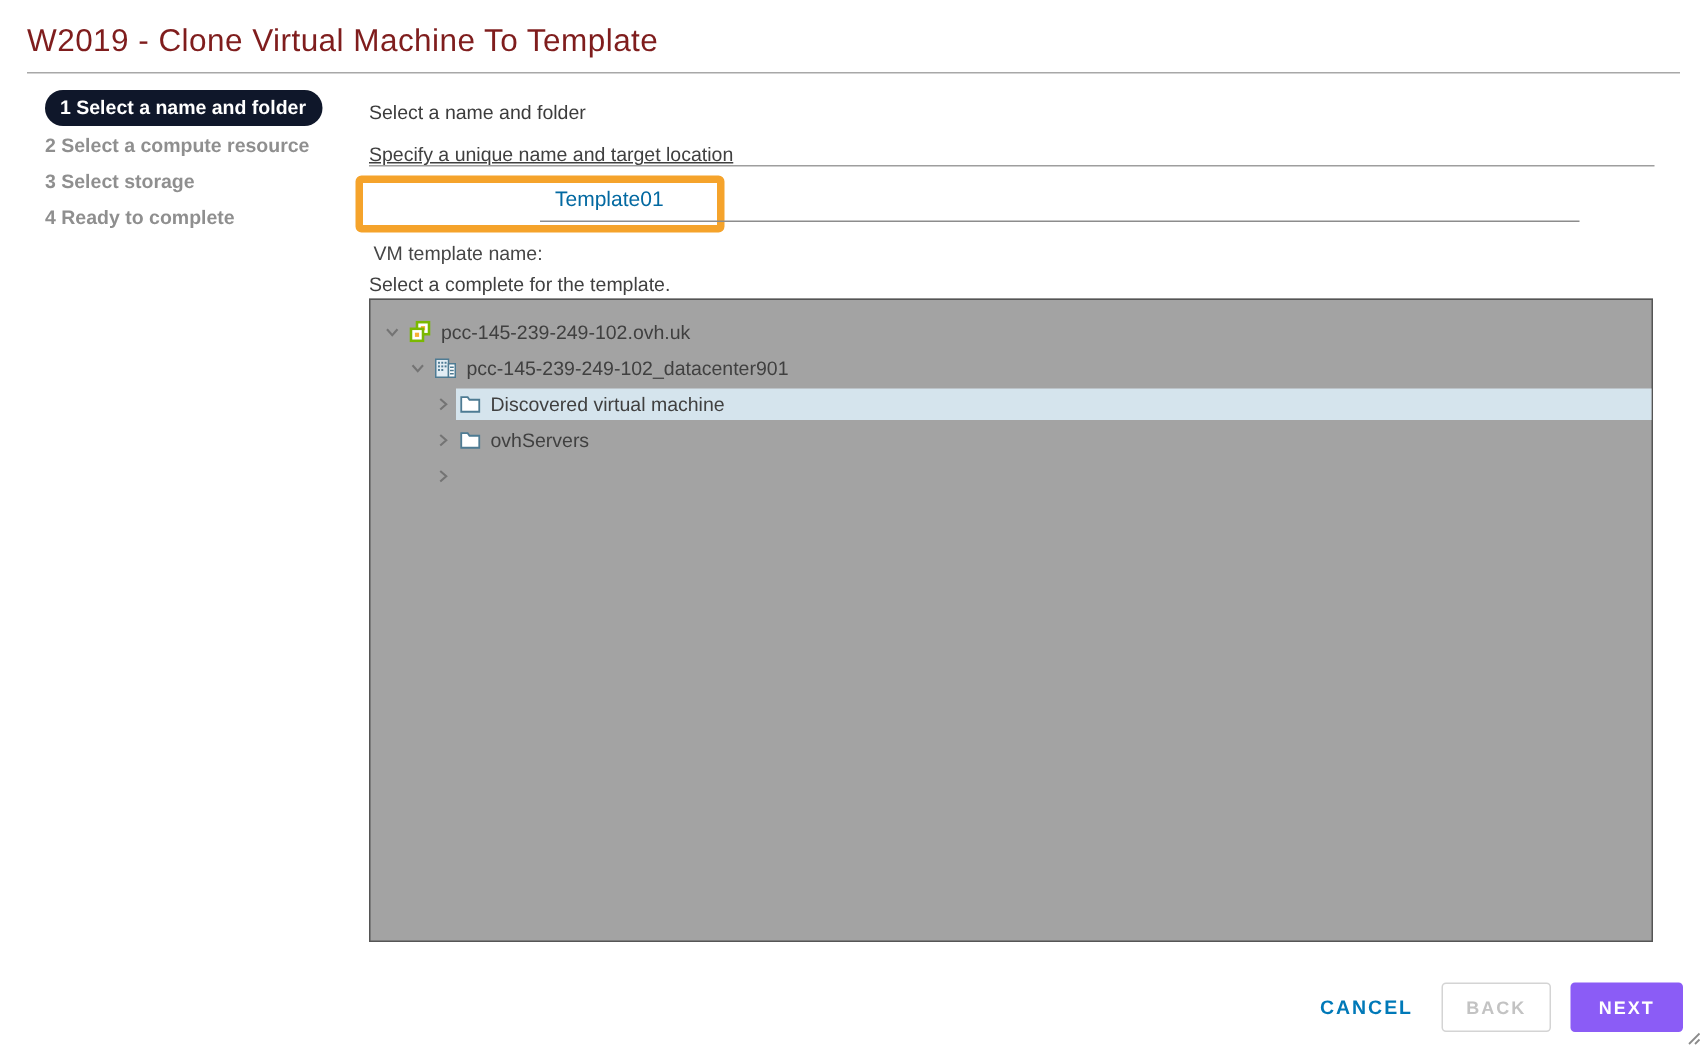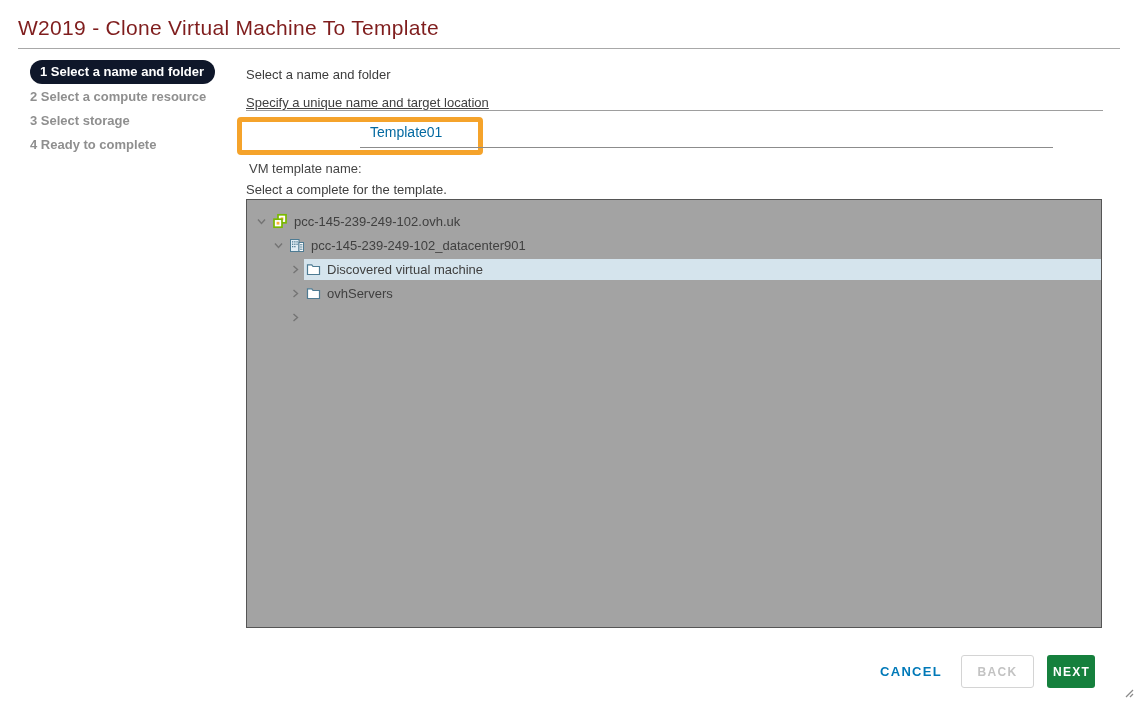--- a/index.html
+++ b/index.html
@@ -41,21 +41,21 @@
   .chev { flex:0 0 13px; width:13px; height:13px; margin-right:2px; display:flex; align-items:center; justify-content:center; cursor:pointer; }
   .row-body { display:flex; align-items:center; flex:1; height:21px; padding-left:2px; cursor:pointer; }
   .row-body.selected { background:#d5e4ed; }
   .tree-icon { margin-right:6px; display:flex; align-items:center; }
   .tree-label { white-space:nowrap; }
 
   
   .cancel-link { position:absolute; left:880px; top:664px; font-size:13px; font-weight:bold; color:#0079b8; letter-spacing:1.3px; cursor:pointer; background:none; border:none; padding:0; font-family:inherit; }
   .btn { position:absolute; top:655px; height:33px; border-radius:3px; font-size:12px; font-weight:bold; letter-spacing:1.3px; font-family:inherit; cursor:pointer; }
   .btn-back { left:961px; width:73px; background:#ffffff; border:1px solid #d4d4d4; color:#c3c3c3; cursor:default; }
-  .btn-next { left:1047px; width:48px; background:#15803d; border:none; color:#ffffff; }
+  .btn-next { left:1047px; width:75px; background:#8b5cf6; border:none; color:#ffffff; }
 
   .resize-handle { position:absolute; right:3px; bottom:3px; cursor:nwse-resize; }
 </style>
 </head>
 <body>
 
 <div class="wiz-title">W2019 - Clone Virtual Machine To Template</div>
 <div class="title-divider"></div>
 
 <nav class="steps">

